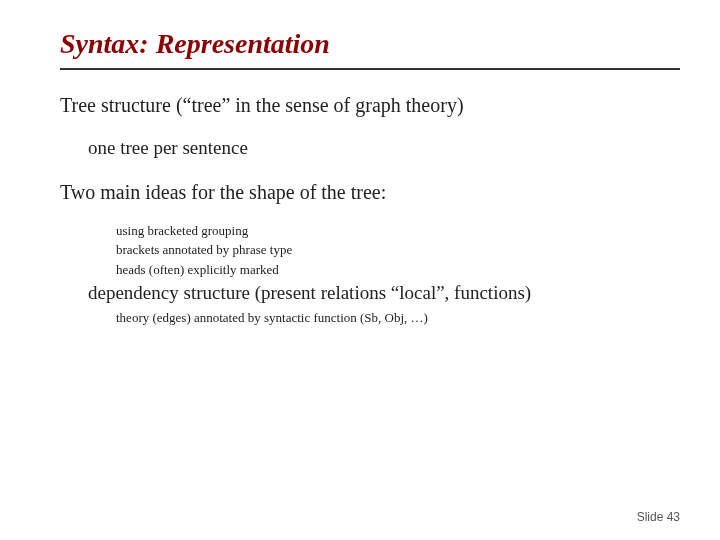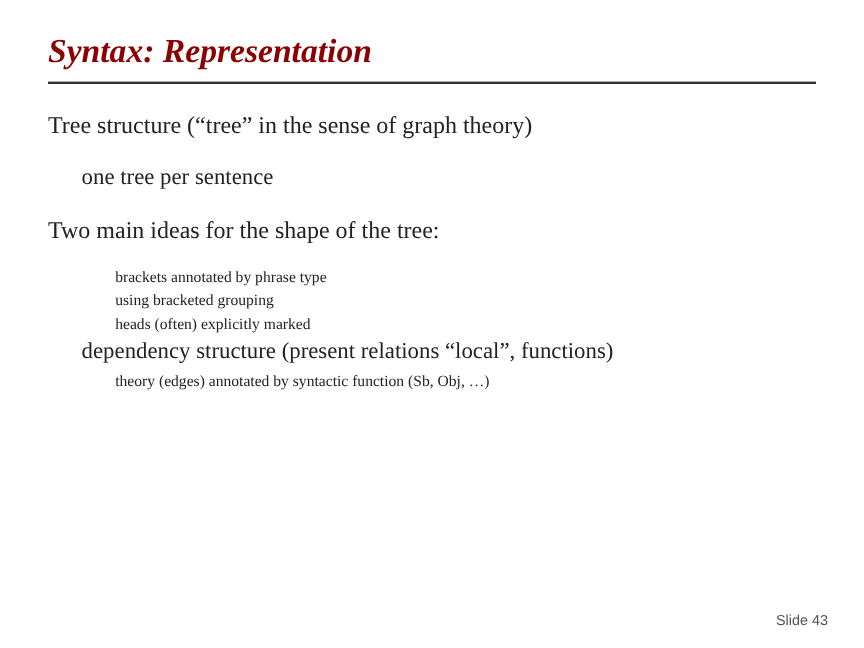--- a/index.html
+++ b/index.html
@@ -12,21 +12,21 @@
       width: 720px;
       height: 540px;
       background: #ffffff;
       font-family: Georgia, 'Times New Roman', serif;
       overflow: hidden;
     }
 
     .slide {
       width: 720px;
       height: 540px;
-      padding: 28px 40px 20px 40px;
+      padding: 28px 40px 20px 60px;
       position: relative;
     }
 
     .title {
       color: #8b0000;
       font-size: 28px;
       font-weight: bold;
       font-style: italic;
       margin-bottom: 8px;
       font-family: Georgia, serif;
@@ -60,21 +60,21 @@
       font-size: 13px;
     }
 
     .section-gap {
       margin-top: 14px;
     }
 
     .slide-number {
       position: absolute;
       bottom: 16px;
-      right: 30px;
+      right: 40px;
       font-size: 12px;
       color: #555;
       font-family: Arial, sans-serif;
     }
   </style>
 </head>
 <body>
 
 <div class="slide">
   <h1 class="title">Syntax: Representation</h1>
@@ -86,24 +86,24 @@
       <span>Tree structure (“tree” in the sense of graph theory)</span>
     </div>
     <div class="level1">
       <span>one tree per sentence</span>
     </div>
 
     <div class="level0 section-gap">
       <span>Two main ideas for the shape of the tree:</span>
     </div>
     <div class="level2">
-      <span>brackets annotated by phrase type</span>
+      <span>using bracketed grouping</span>
     </div>
     <div class="level2">
-      <span>using bracketed grouping</span>
+      <span>brackets annotated by phrase type</span>
     </div>
     <div class="level2">
       <span>heads (often) explicitly marked</span>
     </div>
     <div class="level1">
       <span>dependency structure (present relations “local”, functions)</span>
     </div>
     <div class="level2">
       <span>theory (edges) annotated by syntactic function (Sb, Obj, …)</span>
     </div>

